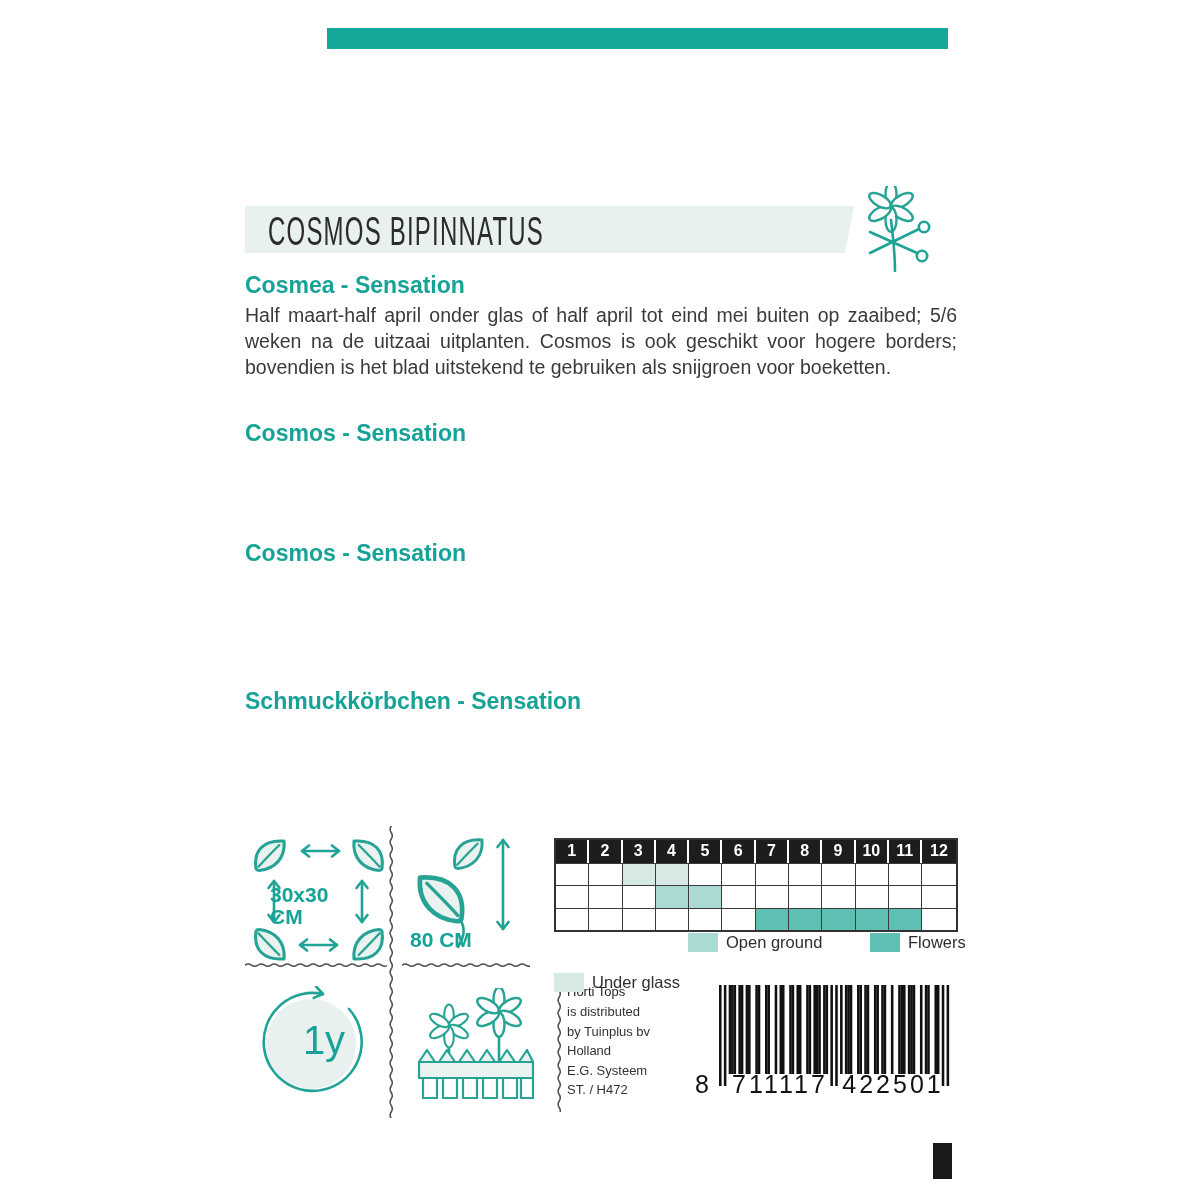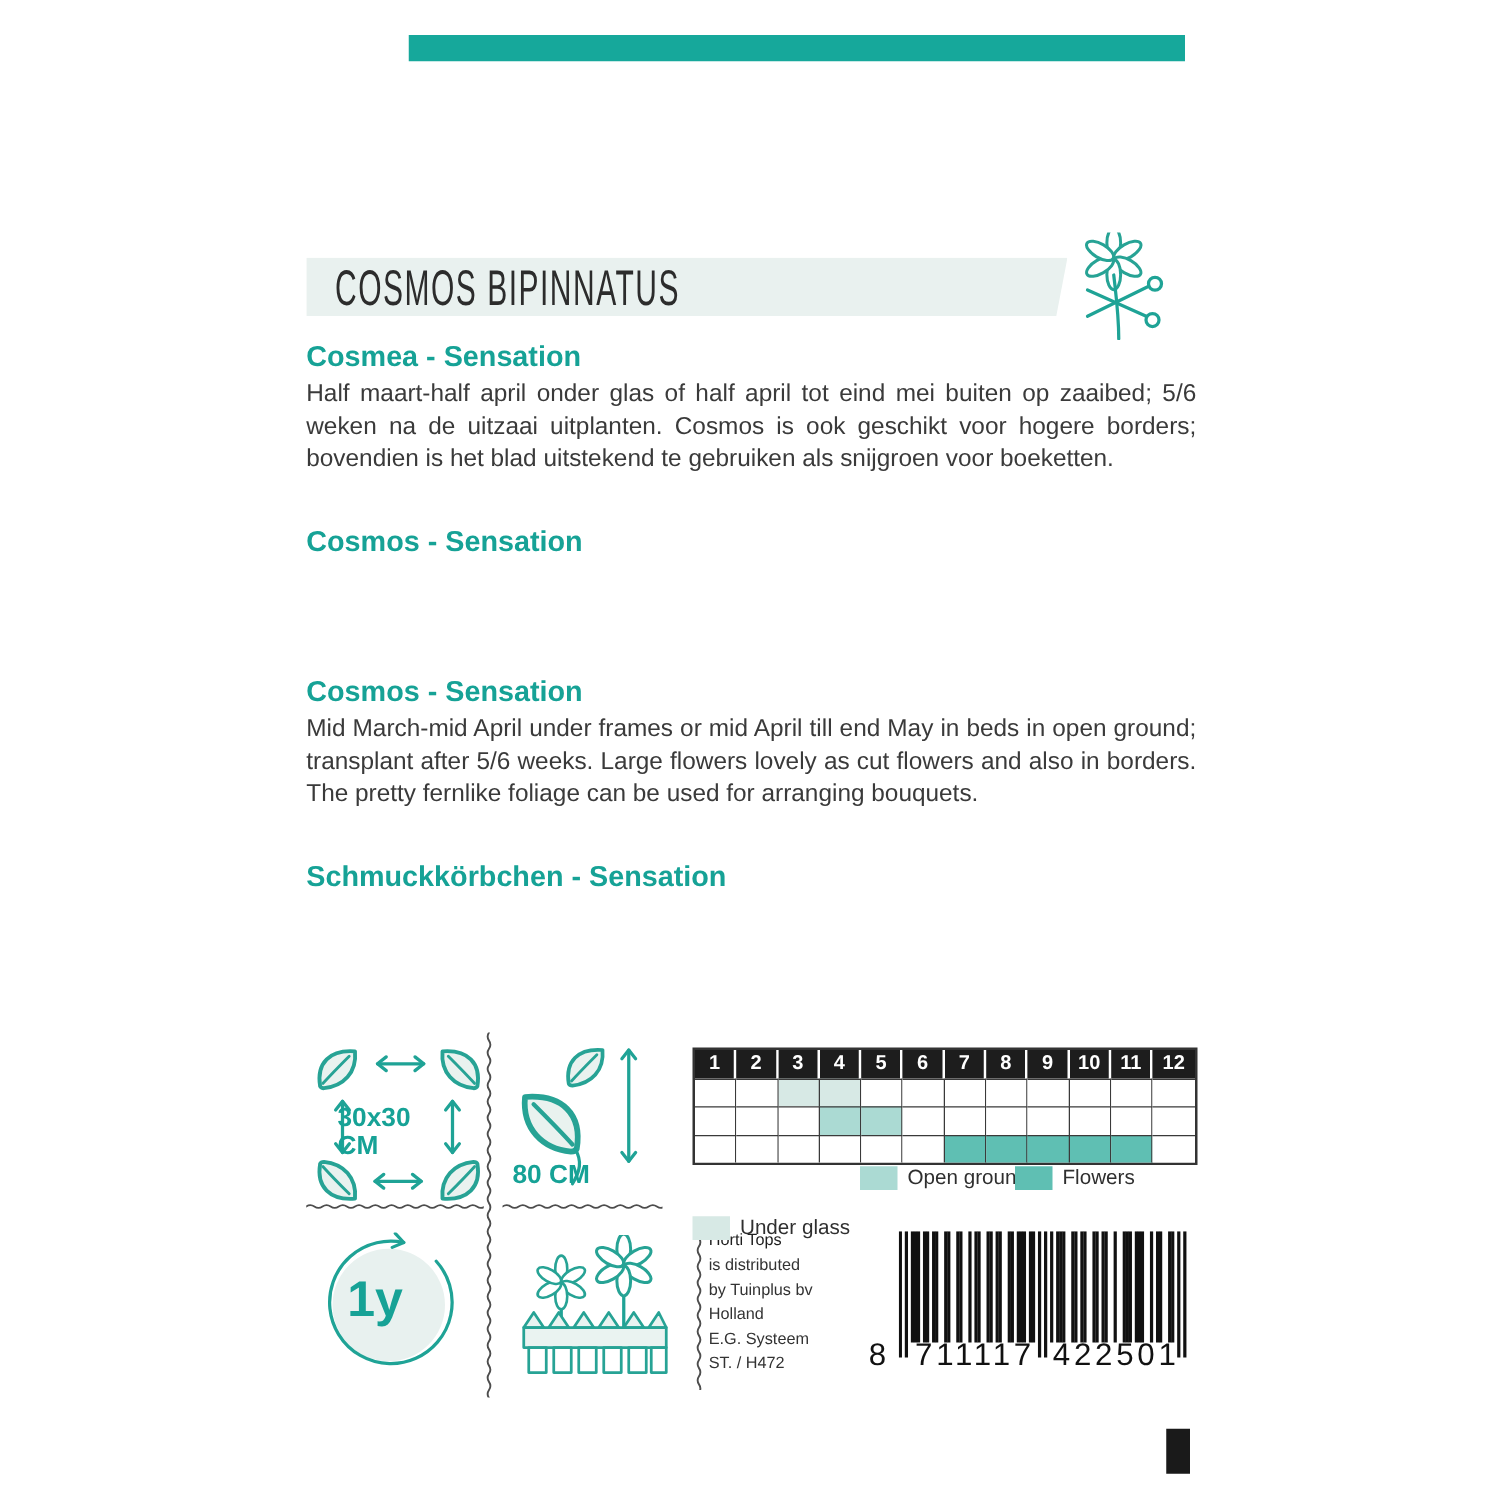--- a/index.html
+++ b/index.html
@@ -27,22 +27,22 @@
   
   .leaf-body { fill:#e9f2ef; stroke:#27a395; stroke-width:2; stroke-linejoin:round; }
   .leaf-vein { fill:none; stroke:#27a395; stroke-width:1.5; stroke-linecap:round; }
   .arr path, .stroke-teal { fill:none; stroke:#1fa396; stroke-width:2.6;
                             stroke-linecap:round; stroke-linejoin:round; }
   .petal { fill:#ffffff; stroke:#27a395; stroke-width:2.1; }
   .icon-label { color:#16a296; font-weight:bold; font-size:21px; text-align:left; }
   .wave { fill:none; stroke:#4d4d4d; stroke-width:1.5; stroke-linecap:round; }
 
   
-  .oneyear-label { left:248px; top:1018px; width:104px; text-align:center;
-                   font-size:40px; font-weight:bold; color:#16a296; }
+  .oneyear-label { left:272px; top:1018px; width:104px; text-align:center;
+                   font-size:40px; font-weight:normal; color:#16a296; }
 
   
   .cal { left:554px; top:838px; border:2px solid #333333; background:#ffffff; }
   .cal-row { display:flex; }
   .cal-cell { width:33.3px; height:22.5px; box-sizing:border-box;
               border-right:1.5px solid #3a3a3a; background:#ffffff; }
   .cal-cell:last-child { border-right:none; }
   .cal-body .cal-cell { border-top:1.5px solid #3a3a3a; }
   .cal-head .cal-cell { background:#1d1d1d; color:#ffffff; border-right:2.5px solid #ffffff;
               font-weight:bold; font-size:16px; display:flex; align-items:center;
@@ -106,21 +106,20 @@
 
   <section class="abs lang-section" id="sec-nl">
     <h2>Cosmea - Sensation</h2>
     <p>Half maart-half april onder glas of half april tot eind mei buiten op zaaibed; 5/6 weken na de uitzaai uitplanten. Cosmos is ook geschikt voor hogere borders; bovendien is het blad uitstekend te gebruiken als snijgroen voor boeketten.</p>
   </section>
   <section class="abs lang-section" id="sec-fr">
     <h2>Cosmos - Sensation</h2>
   </section>
   <section class="abs lang-section" id="sec-en">
     <h2>Cosmos - Sensation</h2>
-    <p>Mid March-mid April under frames or mid April till end May in beds in open ground; transplant after 5/6 weeks. Large flowers lovely as cut flowers and also in borders. The pretty fernlike foliage can be used for arranging bouquets.</p>
   </section>
   <section class="abs lang-section" id="sec-de">
     <h2>Schmuckkörbchen - Sensation</h2>
   </section>
 
   <svg class="abs" style="left:245px;top:834px" width="148" height="132" viewBox="0 0 148 132">
     <use href="#leaf" transform="translate(8,4) scale(1.55)"></use>
     <use href="#leaf" transform="translate(140,4) scale(-1.55,1.55)"></use>
     <use href="#leaf" transform="translate(8,128) scale(1.55,-1.55)"></use>
     <use href="#leaf" transform="translate(140,128) scale(-1.55,-1.55)"></use>
@@ -333,16 +332,16 @@
 </div>
 
 <div class="abs legend-item" style="left: 554px; margin-top: 40px;">
     <div class="legend-swatch" style="background: rgb(215, 233, 229);"></div>
     <span class="legend-label">Under glass</span>
   </div>
 <div class="abs legend-item" style="left: 688px;">
     <div class="legend-swatch" style="background: rgb(171, 218, 211);"></div>
     <span class="legend-label">Open ground</span>
   </div>
-<div class="abs legend-item" style="left: 812px;">
+<div class="abs legend-item" style="left: 870px;">
     <div class="legend-swatch" style="background: rgb(95, 191, 179);"></div>
     <span class="legend-label">Flowers</span>
   </div>
 
 </body></html>

